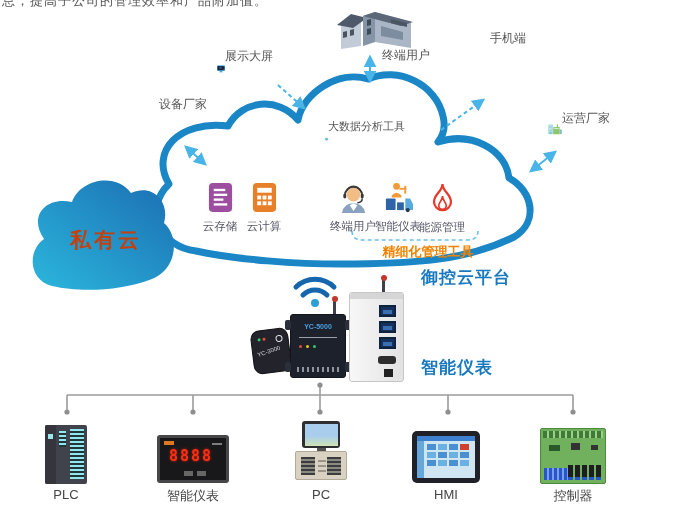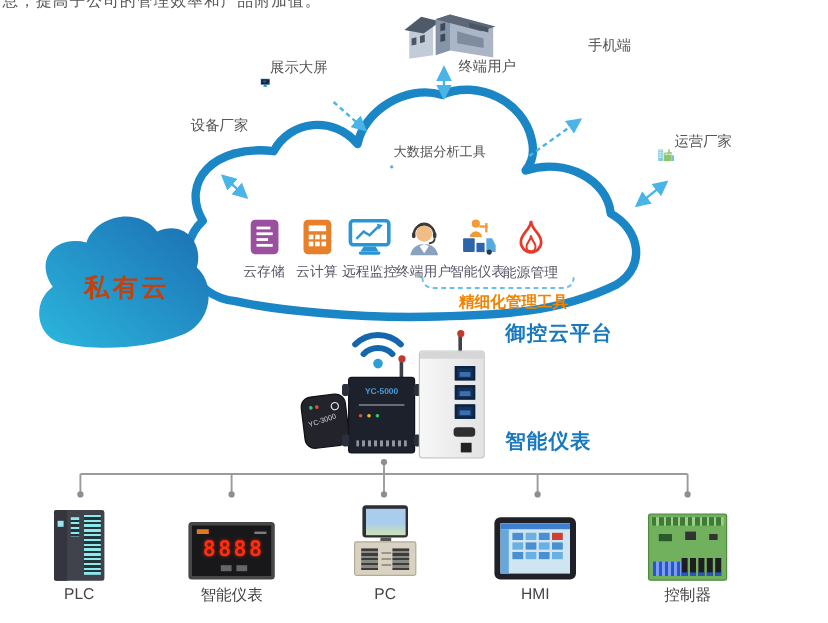--- a/index.html
+++ b/index.html
@@ -64,21 +64,21 @@
   .plc .l::before { content:""; position:absolute; left:3px; top:9px; width:5px; height:5px; background:#9ae8ee; }
   .plc .c1 { position:absolute; left:14px; top:6px; width:7px; height:16px;
     background:repeating-linear-gradient(180deg,#8fe8ea 0 2px,#23353a 2px 4px); }
   .plc .c2 { position:absolute; left:25px; top:4px; width:14px; height:50px;
     background:repeating-linear-gradient(180deg,#8fe8ea 0 2px,#23353a 2px 4px); }
 
   .meter { position:absolute; left:157px; top:435px; width:72px; height:48px; background:#18181a;
     border:3px solid #47474a; border-radius:3px; }
   .meter .tag { position:absolute; left:4px; top:3px; width:10px; height:4px; background:#e07820; }
   .meter .disp { position:absolute; left:9px; top:9px; color:#ff2d12; font-family:"DejaVu Sans Mono",monospace;
-    font-size:18px; font-weight:bold; letter-spacing:2px; text-shadow:0 0 3px rgba(255,45,18,.7); }
+    font-size:15px; font-weight:bold; letter-spacing:2px; text-shadow:0 0 3px rgba(255,45,18,.7); }
   .meter .mk { position:absolute; right:4px; top:5px; width:10px; height:2px; background:#7d7d7d; }
   .meter .b1,.meter .b2 { position:absolute; bottom:4px; width:9px; height:5px; background:#666; }
   .meter .b1{left:24px;} .meter .b2{left:37px;}
 
   .pcbox { position:absolute; left:295px; top:421px; width:52px; height:62px; }
   .pcbox .mon { position:relative; width:38px; height:27px; margin:0 auto; background:#2e2e33; border-radius:3px; padding:2.5px; }
   .pcbox .scr { width:100%; height:100%; background:linear-gradient(180deg,#a9cdec 55%,#cfe3b4); }
   .pcbox .neck { width:9px; height:3px; margin:0 auto; background:#555; }
   .pcbox .case { width:52px; height:29px; background:#d9d2c2; border:1px solid #b3ab98; border-radius:2px; position:relative; }
   .pcbox .g { position:absolute; top:5px; width:14px; height:18px;
@@ -295,30 +295,20 @@
           <rect x="12" y="14" width="4" height="4"></rect>
           <rect x="17.5" y="14" width="4" height="4"></rect>
         <rect x="6.5" y="20" width="4" height="4"></rect>
           <rect x="12" y="20" width="4" height="4"></rect>
           <rect x="17.5" y="20" width="4" height="4"></rect>
       </g>
     </svg>
     <div class="lbl">云计算</div>
   </div>
 
-  <div class="svc" style="left:283px;">
-    <svg width="36" height="31" viewBox="0 0 36 31">
-      <rect x="2" y="2" width="32" height="20" rx="2.5" fill="#fff" stroke="#2a95d5" stroke-width="3"></rect>
-      <polyline points="7,17 13,11 18,14 25,7" fill="none" stroke="#2a95d5" stroke-width="2"></polyline>
-      <polygon points="24,4.5 29,5.5 25.5,9.5" fill="#2a95d5"></polygon>
-      <path d="M13 23.5 h10 l2.5 4 h-15 z" fill="#2a95d5"></path>
-      <rect x="9" y="27.5" width="18" height="2.8" rx="1.4" fill="#2a95d5"></rect>
-    </svg>
-    <div class="lbl">远程监控</div>
-  </div>
 
   <div class="svc" style="left:328px;">
     <svg width="33" height="31" viewBox="0 0 34 32">
       <path d="M5,32 q2,-10 12,-10 q10,0 12,10 z" fill="#8aa2c0"></path>
       <polygon points="17,22 13,24 17,30 21,24" fill="#ffffff"></polygon>
       <circle cx="17" cy="13" r="7" fill="#f2bc85"></circle>
       <path d="M9.5,13 a7.5,7.5 0 0 1 15,0 l0,-3 a7.5,6.5 0 0 0 -15,0 z" fill="#4a3a30"></path>
       <path d="M8,14 a9,9 0 0 1 18,0" fill="none" stroke="#3a3a3a" stroke-width="2"></path>
       <rect x="6.5" y="12" width="3" height="5" rx="1.5" fill="#3a3a3a"></rect>
       <rect x="24.5" y="12" width="3" height="5" rx="1.5" fill="#3a3a3a"></rect>

